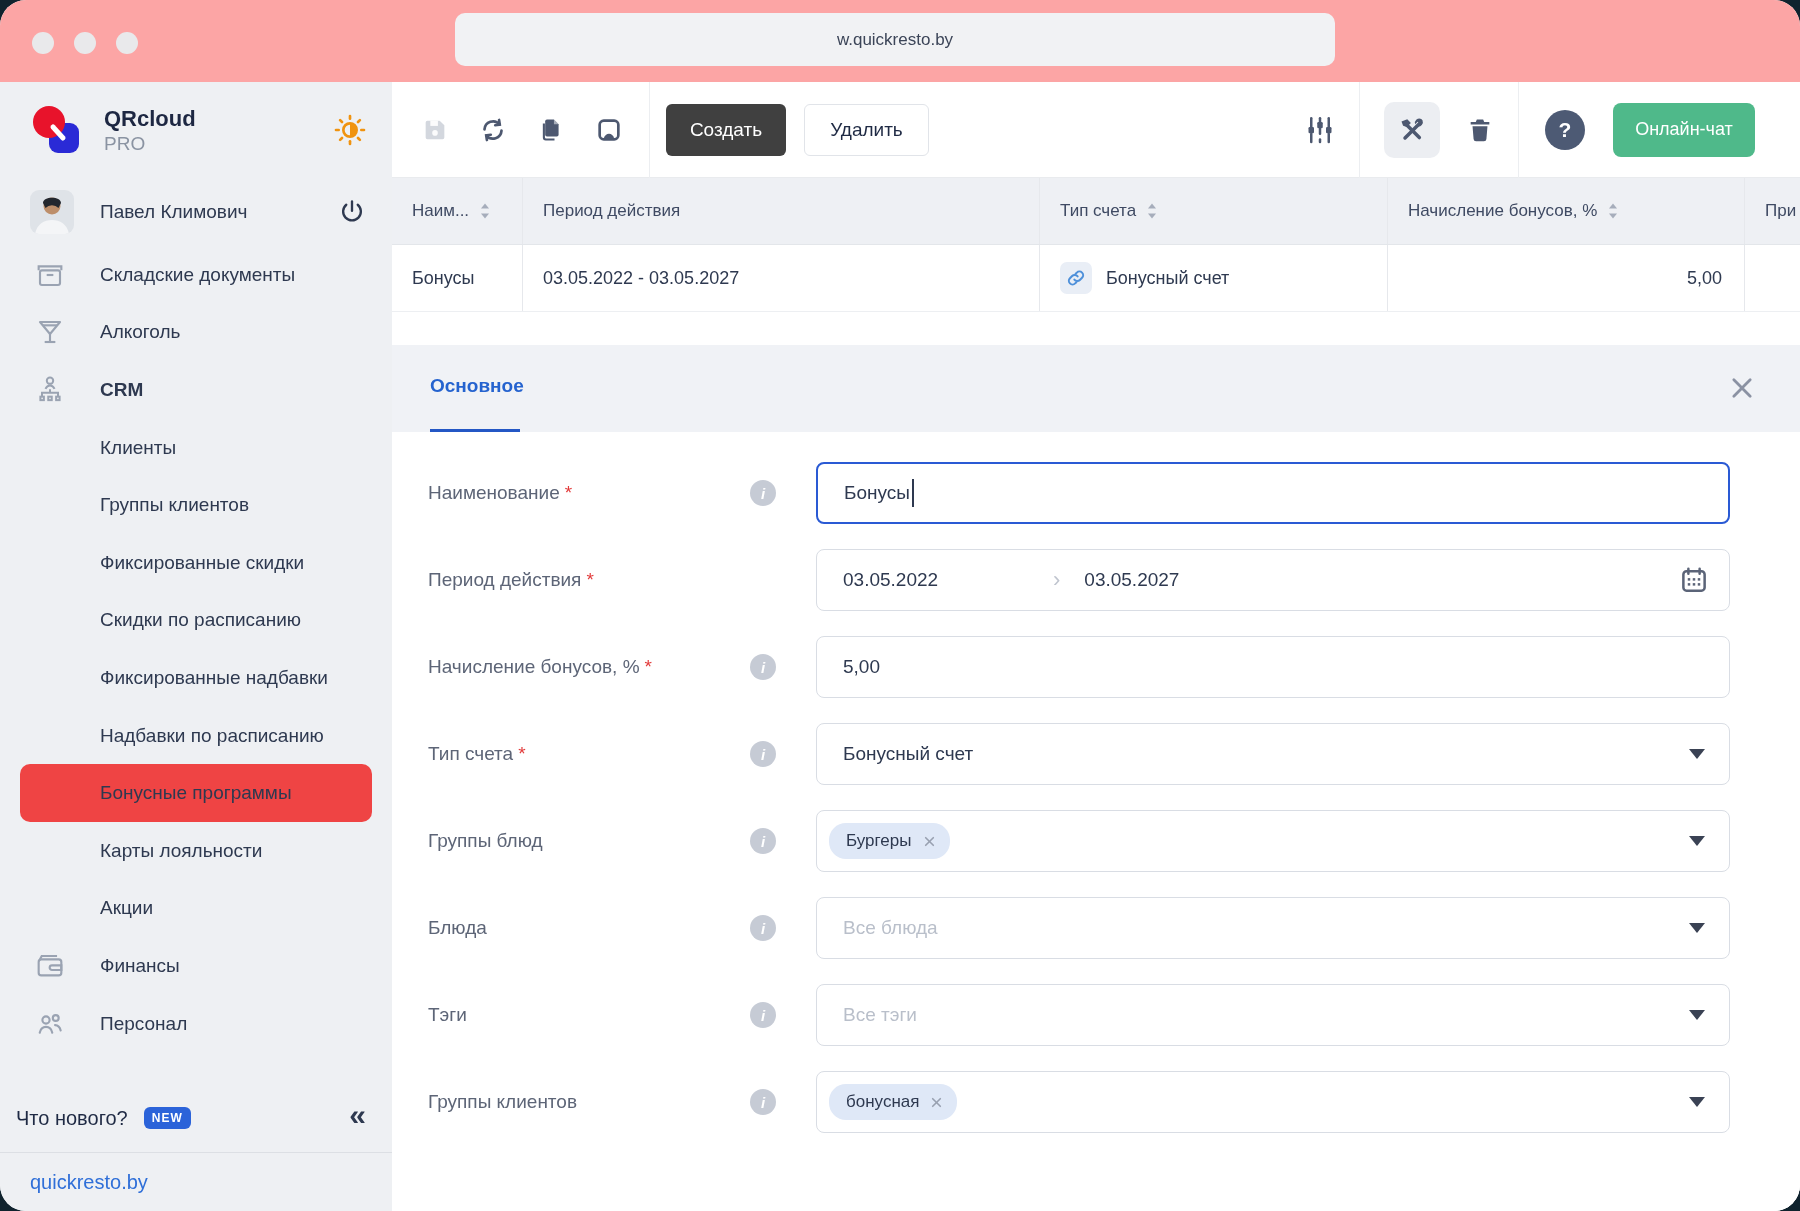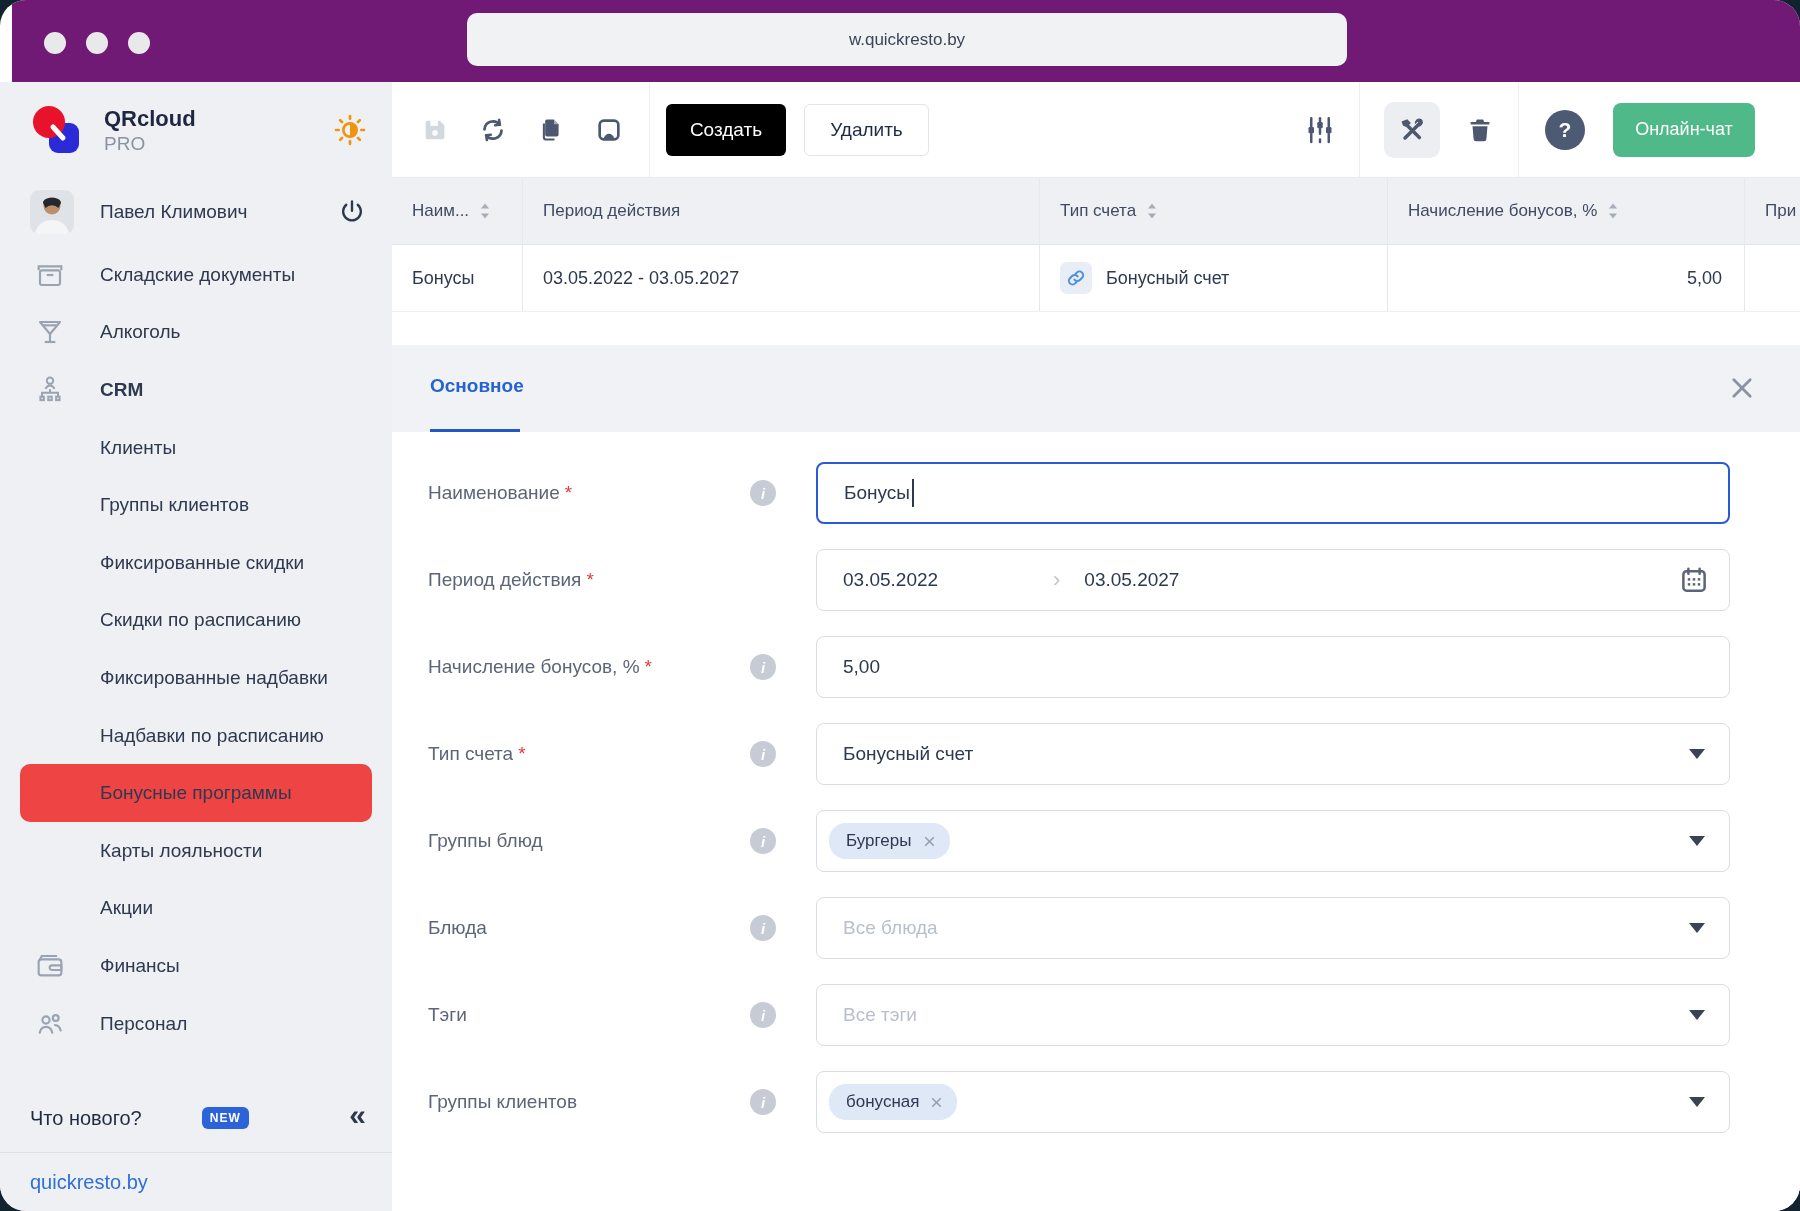--- a/index.html
+++ b/index.html
@@ -9,21 +9,21 @@
     font-family:"Liberation Sans","DejaVu Sans",sans-serif;
     overflow:hidden;
   }
   .window {
     position:absolute; inset:0;
     border-radius:26px; overflow:hidden;
     background:#fff;
     display:flex; flex-direction:column;
   }
   
-  .chrome { height:82px; background:#701a75; position:relative; flex:none;margin-left:12px; }
+  .chrome { height:82px; background:#fca5a5; position:relative; flex:none; }
   .traffic { position:absolute; left:32px; top:32px; display:flex; gap:20px; }
   .traffic span { width:22px; height:22px; border-radius:50%; background:#e9e9eb; }
   .urlbar {
     position:absolute; left:455px; top:13px; width:880px; height:53px;
     background:#f1f2f4; border-radius:10px;
     display:flex; align-items:center; justify-content:center;
     font-size:17px; color:#3c4558;
   }
   
   .app { flex:1; display:flex; min-height:0; }
@@ -38,35 +38,35 @@
   .user-row { height:68px; flex:none; display:flex; align-items:center; padding-left:30px; position:relative; }
   .avatar { width:44px; height:44px; border-radius:9px; overflow:hidden; flex:none; }
   .user-name { margin-left:26px; font-size:19px; color:#2e3950; }
   .power { position:absolute; right:26px; width:28px; height:28px; color:#2e3950; }
   .menu { display:flex; flex-direction:column; flex:none; }
   .mi { height:57.6px; flex:none; display:flex; align-items:center; padding-left:100px; font-size:19px; color:#2e3950; position:relative; cursor:pointer; }
   .mi .ico { position:absolute; left:34px; width:32px; height:32px; color:#9aa3b2; }
   .mi.bold { font-weight:700; }
   .mi.selected { margin:0 20px; padding-left:80px; background:#ef4444; border-radius:10px; font-weight:400; }
   .sb-footer { margin-top:auto; }
-  .whats-new { height:44px; display:flex; align-items:center; padding-left:30px; font-size:20px; color:#1f2a44; position:relative;gap:44px; }
+  .whats-new { height:44px; display:flex; align-items:center; padding-left:16px; font-size:20px; color:#1f2a44; position:relative; }
   .new-badge { margin-left:16px; background:#2b63d9; color:#fff; font-size:12px; font-weight:700; letter-spacing:1px; padding:4px 8px; border-radius:6px; }
   .collapse { position:absolute; right:26px; font-size:30px; font-weight:600; color:#2e3950; line-height:1; top:4px; cursor:pointer; }
   .sb-divider { height:1px; background:#dcdfe4; margin-top:12px; }
   .site-link { height:58px; display:flex; align-items:center; padding-left:30px; font-size:20px; color:#2f6fd8; cursor:pointer; }
   
   .main { flex:1; min-width:0; display:flex; flex-direction:column; background:#fff; }
   
   .toolbar { height:96px; flex:none; display:flex; align-items:center; border-bottom:1px solid #e9ebee; padding-left:29px; position:relative; }
   .tb-ico { width:28px; height:28px; color:#4d5870; flex:none; }
   .tb-ico + .tb-ico { margin-left:30px; }
   .tb-ico.disabled { color:#d3d7de; }
   .tb-sep { width:1px; height:96px; background:#eceef1; margin-left:26px; flex:none; }
   .btn { border:none; border-radius:6px; font-size:19px; height:52px; cursor:pointer; font-family:inherit; }
-  .btn-create { margin-left:16px; width:120px; background:#000000; color:#fff; }
+  .btn-create { margin-left:16px; width:120px; background:#404040; color:#fff; }
   .btn-delete { margin-left:18px; width:125px; background:#fff; color:#1f2a44; border:1px solid #e1e4e9; }
   .tb-right { margin-left:auto; display:flex; align-items:center; height:96px; }
   .tools-box { width:56px; height:56px; border-radius:10px; background:#eceef2; display:flex; align-items:center; justify-content:center; margin-left:24px; cursor:pointer; }
   .tools-box .tb-ico { margin:0; width:30px; height:30px; }
   .trash { margin-left:26px; cursor:pointer; }
   .help { width:40px; height:40px; border-radius:50%; background:#4d5a74; color:#fff; font-size:21px; font-weight:700; display:flex; align-items:center; justify-content:center; margin-left:26px; cursor:pointer; }
   .btn-chat { margin:0 45px 0 28px; width:142px; height:54px; border-radius:8px; background:#4fb98a; color:#fff; font-size:18px; }
   .tb-div2 { width:1px; height:96px; background:#eceef1; margin-left:24px; }
   
   .t-header { height:67px; flex:none; display:flex; background:#eef0f4; border-bottom:1px solid #e3e6ea; font-size:17px; color:#3f4a63; }

